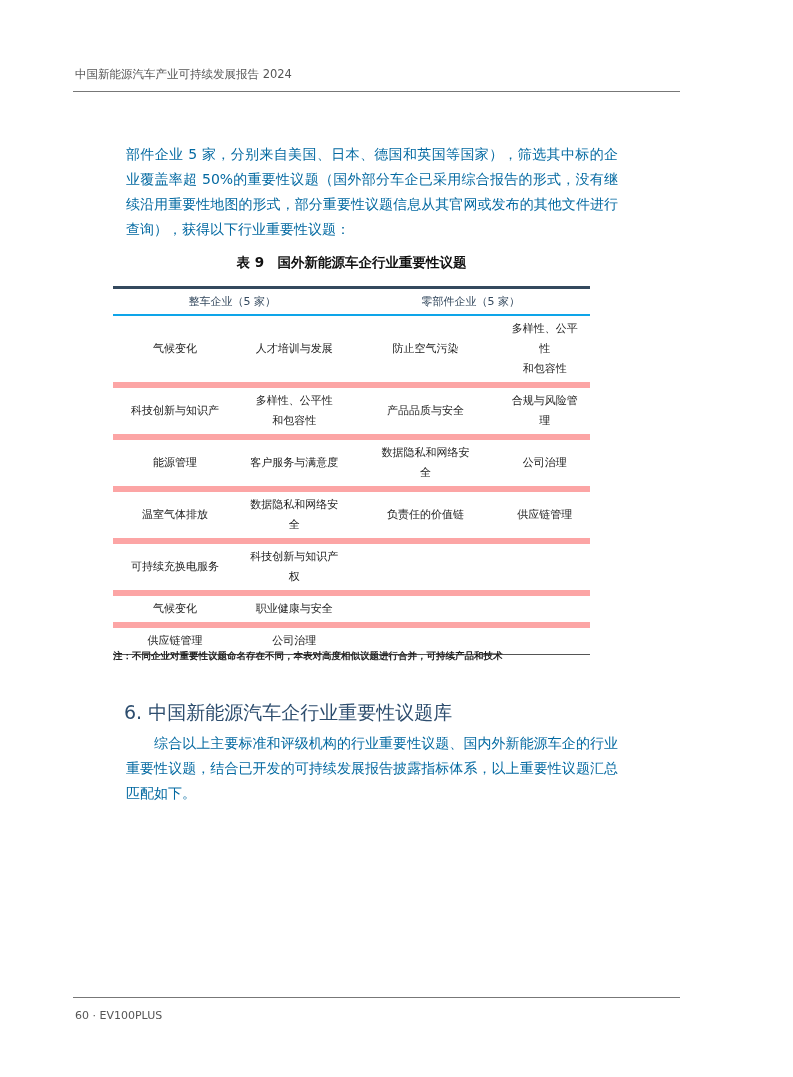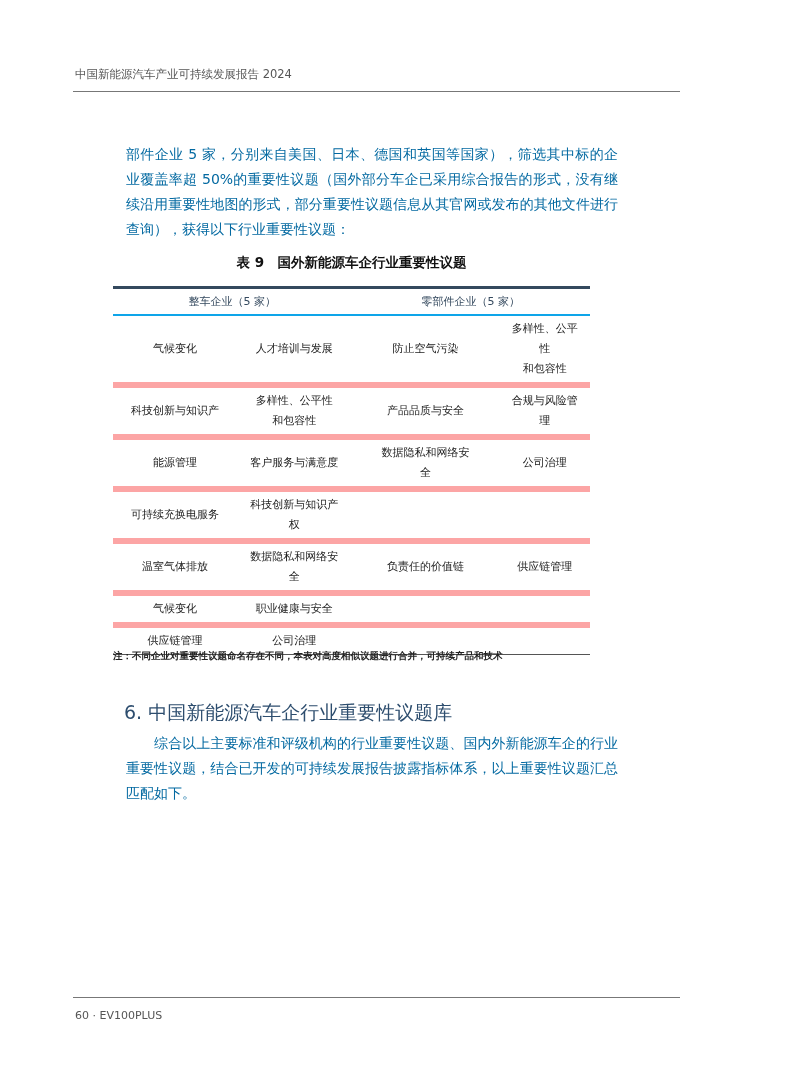--- a/index.html
+++ b/index.html
@@ -116,45 +116,45 @@
           <span class="cell-line">客户服务与满意度</span>
         </td>
         <td>
           <span class="cell-line">数据隐私和网络安</span>
           <span class="cell-line">全</span>
         </td>
         <td>
           <span class="cell-line">公司治理</span>
         </td>
       </tr>
-      <tr style="height: 44px;">
-        <td>
-          <span class="cell-line">可持续充换电服务</span>
-        </td>
-        <td>
-          <span class="cell-line">科技创新与知识产</span>
-          <span class="cell-line">权</span>
-        </td>
-        <td></td>
-        <td></td>
-      </tr>
       <tr style="height: 48px;">
         <td>
           <span class="cell-line">温室气体排放</span>
         </td>
         <td>
           <span class="cell-line">数据隐私和网络安</span>
           <span class="cell-line">全</span>
         </td>
         <td>
           <span class="cell-line">负责任的价值链</span>
         </td>
         <td>
           <span class="cell-line">供应链管理</span>
         </td>
+      </tr>
+      <tr style="height: 44px;">
+        <td>
+          <span class="cell-line">可持续充换电服务</span>
+        </td>
+        <td>
+          <span class="cell-line">科技创新与知识产</span>
+          <span class="cell-line">权</span>
+        </td>
+        <td></td>
+        <td></td>
       </tr>
       <tr style="height: 27px;">
         <td>
           <span class="cell-line">气候变化</span>
         </td>
         <td>
           <span class="cell-line">职业健康与安全</span>
         </td>
         <td></td>
         <td></td>

